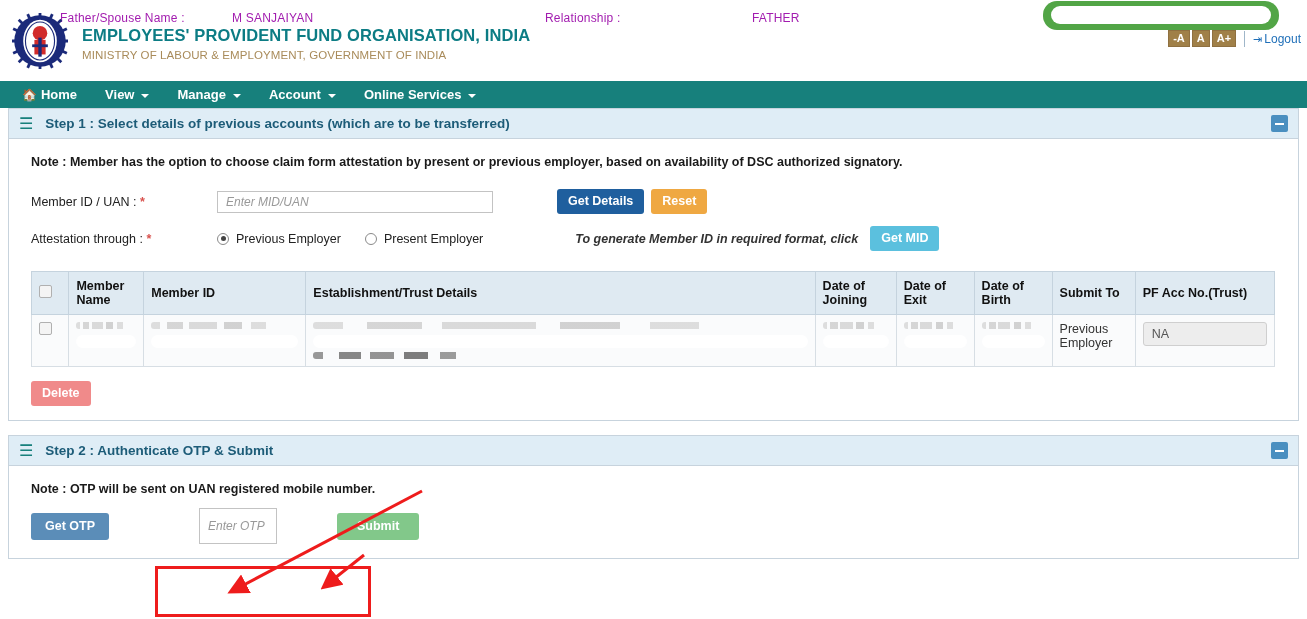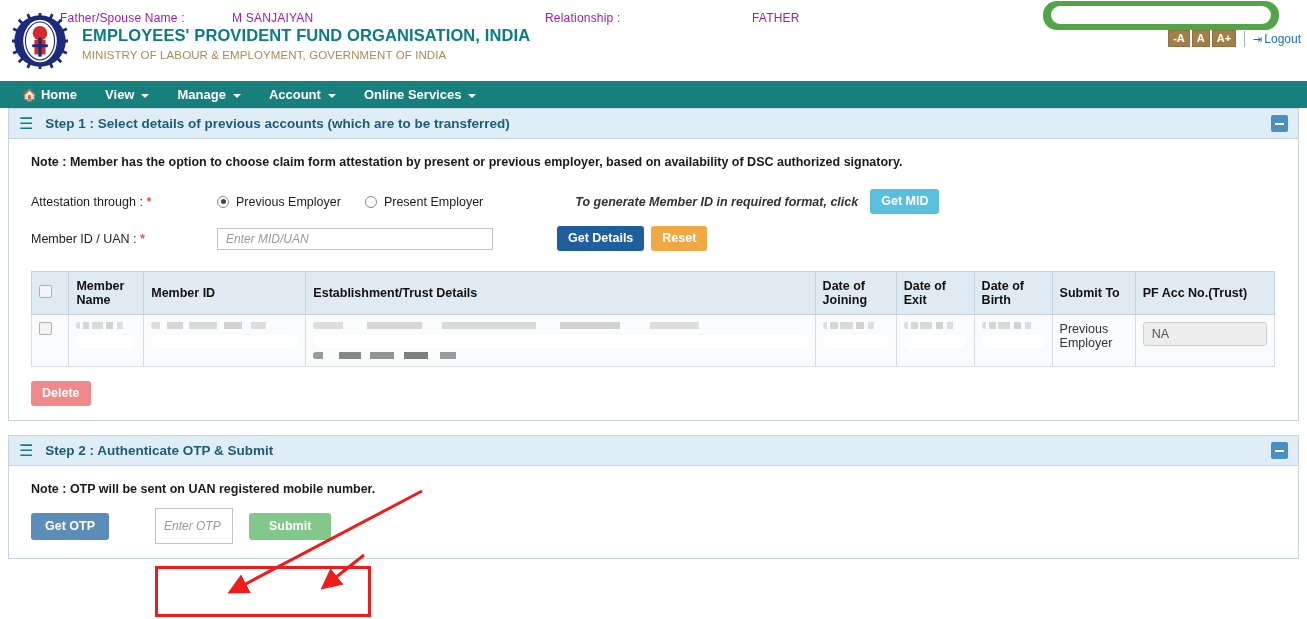--- a/index.html
+++ b/index.html
@@ -174,21 +174,21 @@
   }
   .smudge.dark {
     background: linear-gradient(90deg,#8d8d8d 0 5%,transparent 5% 13%,#7a7a7a 13% 24%,transparent 24% 29%,#888 29% 41%,transparent 41% 46%,#6f6f6f 46% 58%,transparent 58% 64%,#909090 64% 72%,transparent 72% 100%);
     opacity: .9;
   }
   .delete-row { margin-top: 14px; }
 
   
   .panel2 { margin-top: 14px; }
   .otp-note { font-size: 12.5px; font-weight: bold; color: #1a1a1a; margin-bottom: 12px; }
-  .otp-row { display: flex; align-items: center; }
+  .otp-row { display: flex; align-items: center; gap: 44px; }
   #otp-input { width: 78px; height: 36px; margin-left: 46px; }
   .submit-wrap { margin-left: 16px; }
 
   
   .anno { position: absolute; z-index: 20; pointer-events: none; }
   .anno-box {
     border: 3px solid #ee1c1c; left: 155px; top: 566px;
     width: 216px; height: 51px;
   }
   svg.anno-arrows { left: 0; top: 470px; width: 520px; height: 149px; }
@@ -275,45 +275,45 @@
       <span class="collapse-btn">
           <span></span>
         </span>
     </div>
     <div class="panel-body">
 
       <div class="note">Note : Member has the option to choose claim form attestation by present or previous employer, based on availability of DSC authorized signatory.</div>
 
       <div class="frow">
         <span class="flabel">
+          <span>Member ID / UAN :</span>
+          <span class="req">*</span>
+        </span>
+        <div class="inp" id="mid-input">Enter MID/UAN</div>
+        <div class="btn-row">
+          <button class="btn btn-getdetails">Get Details</button>
+          <button class="btn btn-reset">Reset</button>
+        </div>
+      </div>
+
+      <div class="frow">
+        <span class="flabel">
           <span>Attestation through :</span>
           <span class="req">*</span>
         </span>
         <label class="radio-wrap">
           <span class="radio checked"></span>
           <span class="radio-label">Previous Employer</span>
         </label>
         <label class="radio-wrap">
           <span class="radio"></span>
           <span class="radio-label">Present Employer</span>
         </label>
         <span class="mid-note">To generate Member ID in required format, click</span>
         <button class="btn btn-getmid">Get MID</button>
-      </div>
-
-      <div class="frow">
-        <span class="flabel">
-          <span>Member ID / UAN :</span>
-          <span class="req">*</span>
-        </span>
-        <div class="inp" id="mid-input">Enter MID/UAN</div>
-        <div class="btn-row">
-          <button class="btn btn-getdetails">Get Details</button>
-          <button class="btn btn-reset">Reset</button>
-        </div>
       </div>
 
       <table class="grid">
         <colgroup>
           <col style="width:36px">
             <col style="width:72px">
             <col style="width:156px">
           <col style="width:490px">
             <col style="width:78px">
             <col style="width:75px">

